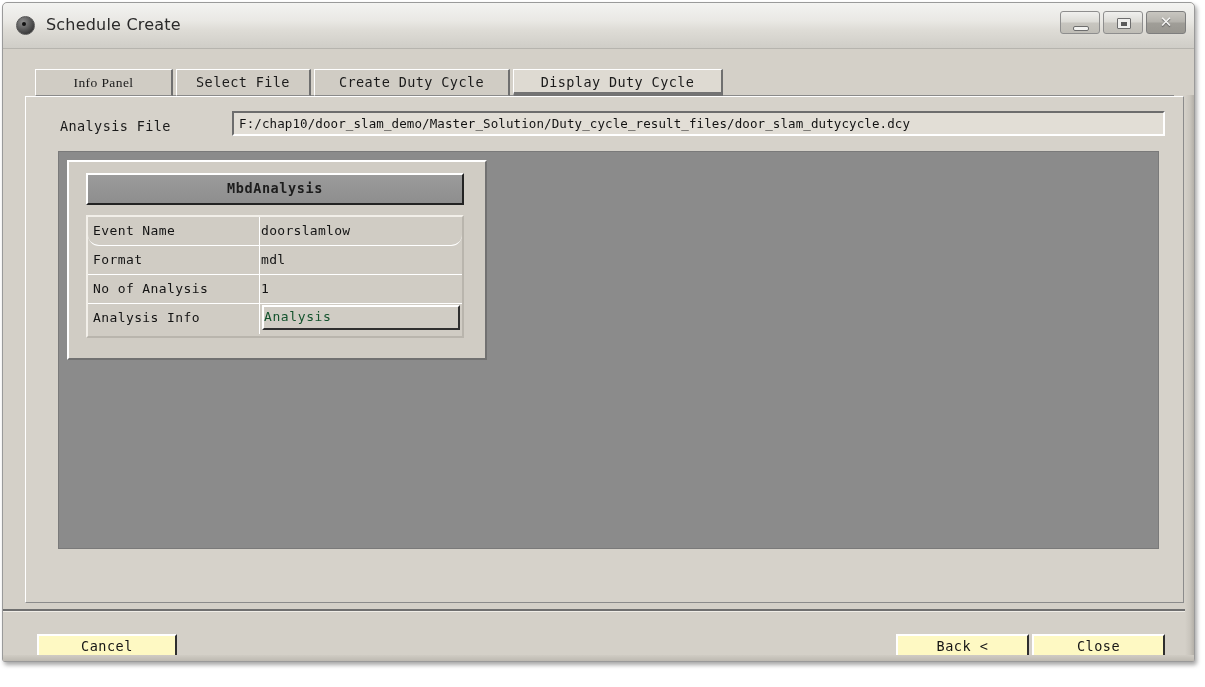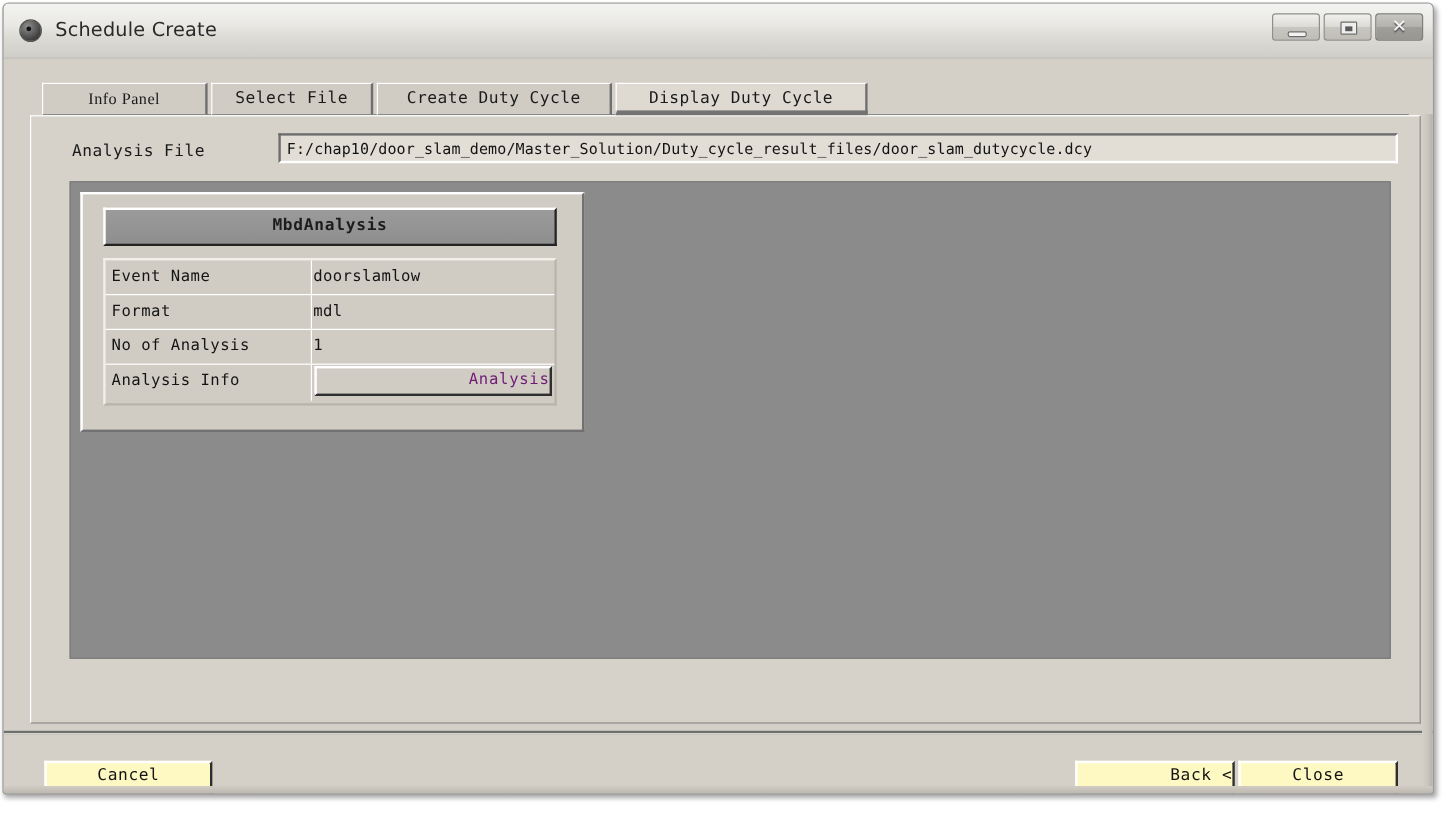--- a/index.html
+++ b/index.html
@@ -275,21 +275,21 @@
     box-sizing: border-box;
   }
   .row {
     position: absolute;
     left: 0;
     width: 100%;
     height: 29px;
     box-sizing: border-box;
     border-bottom: 1px solid #ffffff;
   }
-  .row:nth-child(1) { top: 0; }
+  .row:nth-child(1) { top: 0; border-radius: 11px; }
   .row:nth-child(2) { top: 29px; }
   .row:nth-child(3) { top: 58px; }
   .row:nth-child(4) { top: 87px; border-bottom: none; height: 30px; }
 
   .cell-key {
     position: absolute;
     left: 0; top: 0;
     width: 172px;
     height: 100%;
     box-sizing: border-box;
@@ -323,23 +323,23 @@
     left: 1px;
     top: 1px;
     right: 2px;
     height: 25px;
     background: #d0ccc4;
     border: 2px solid #ffffff;
     border-right-color: #2f2f2f;
     border-bottom-color: #2f2f2f;
     box-sizing: border-box;
     font-size: 13px;
-    color: #701a75;
+    color: #14532d;
     line-height: 20px;
-    text-align: right;
+    text-align: left;
     letter-spacing: 0.6px;
   }
 
   
   .footer-sep {
     position: absolute;
     left: 0;
     top: 560px;
     width: 100%;
     height: 2px;
@@ -355,21 +355,21 @@
     border-bottom-color: #2e2e2e;
     box-sizing: border-box;
     font-size: 13.5px;
     color: #151515;
     line-height: 21px;
     text-align: center;
     letter-spacing: 0.5px;
     white-space: nowrap;
   }
   .btn-cancel { left: 34px; top: 585px; width: 140px; }
-  .btn-back   { left: 893px; top: 585px; width: 133px; text-align: right; }
+  .btn-back   { left: 893px; top: 585px; width: 133px; }
   .btn-close  { left: 1029px; top: 585px; width: 133px; }
 
   
   .edge-right {
     position: absolute;
     right: 0; top: 46px;
     width: 9px; bottom: 0;
     background: linear-gradient(to right, #d4d0c8 0%, #c9c5bd 55%, #b4b0a8 100%);
   }
   .edge-bottom {

